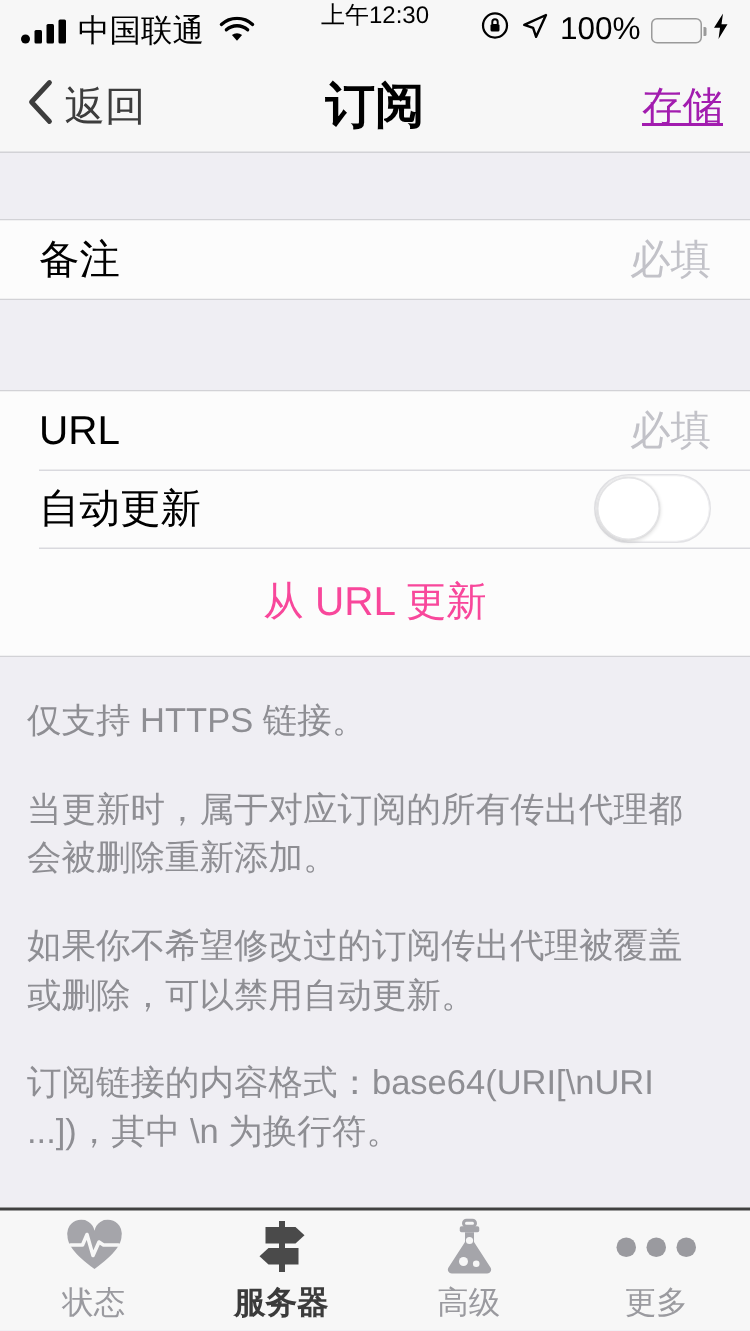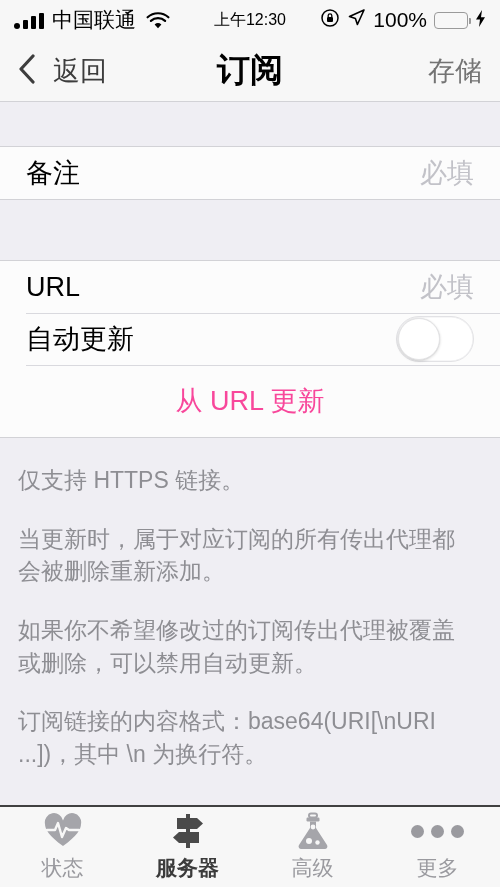--- a/index.html
+++ b/index.html
@@ -14,22 +14,22 @@
     position:relative;
     width:500px; height:887px;
     background:#EFEEF3;
     display:flex; flex-direction:column;
   }
 
   
   .status-bar {
     height:40px; flex:0 0 40px;
     background:#F7F7F7;
-    display:flex; align-items:center;
-    padding:16px 14px;
+    display:flex; 
+    padding:0 14px;
     font-size:21px;
     color:#000;
     position:relative;
   }
   .sb-left { display:flex; align-items:center; gap:8px; }
   .signal-bars { display:flex; align-items:flex-end; gap:3px; height:17px; }
   .signal-bars i { display:block; width:5px; background:#000; border-radius:1px; }
   .signal-bars i:nth-child(1){ height:6px; border-radius:50%; width:6px; }
   .signal-bars i:nth-child(2){ height:9px; }
   .signal-bars i:nth-child(3){ height:13px; }
@@ -57,30 +57,31 @@
 
   
   .nav-bar {
     height:62px; flex:0 0 62px;
     background:#F7F7F7;
     border-bottom:1px solid #D2D2D6;
     display:flex; align-items:center;
     padding:0 18px;
     position:relative;
   }
-  .nav-back { display:flex; align-items:center; gap:17px; cursor:pointer; }
+  .nav-back { display:flex; align-items:center; gap:7px; cursor:pointer; }
   .nav-back-label { font-size:27px; color:#3d3d3d; }
   .nav-title {
     position:absolute; left:0; right:0; text-align:center;
     font-size:33px; font-weight:bold; color:#000;
     pointer-events:none;
   }
   .nav-action {
-    margin-left:auto; font-size:27px; color:#737373; cursor:pointer;
+    margin-left:auto; font-size:27px; color:#a21caf; cursor:pointer;
     z-index:2;
+    text-decoration:underline;
   }
 
   
   .content {
     flex:1 1 auto;
     background:#EFEEF3;
     overflow:hidden;
     display:flex; flex-direction:column;
   }
   .gap-sm { height:44px; flex:0 0 44px; }

